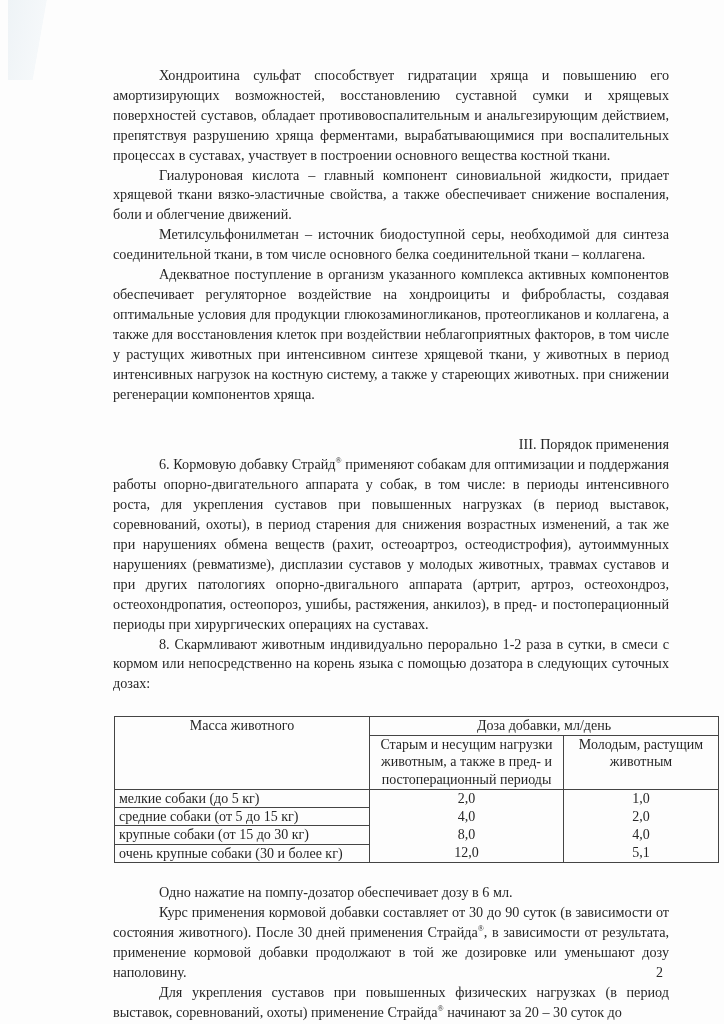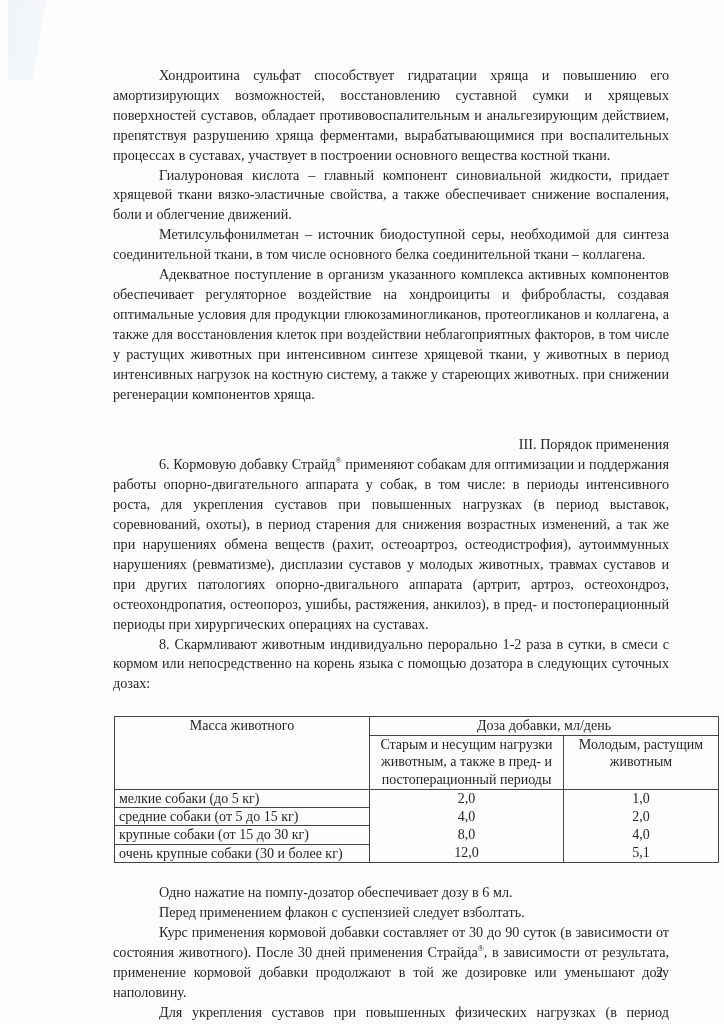--- a/index.html
+++ b/index.html
@@ -79,19 +79,18 @@
     <tr class="last">
       <td class="row-label">очень крупные собаки (30 и более кг)</td>
       <td class="val">12,0</td>
       <td class="val">5,1</td>
     </tr>
   </tbody>
     </table>
 
   <div class="after">
     <p class="indent">Одно нажатие на помпу-дозатор обеспечивает дозу в 6 мл.</p>
-    <p class="indent">Перед применением флакон с суспензией следует взболтать.</p>
     <p class="indent"><span>Курс применения кормовой добавки составляет от 30 до 90 суток (в зависимости от состояния животного). После 30 дней применения Страйда</span><sup>®</sup><span>, в зависимости от результата, применение кормовой добавки продолжают в той же дозировке или уменьшают дозу наполовину.</span></p>
     <p class="indent"><span>Для укрепления суставов при повышенных физических нагрузках (в период выставок, соревнований, охоты) применение Страйда</span><sup>®</sup><span> начинают за 20 – 30 суток до</span></p>
   </div>
 </div>
 
 <div class="page-num">2</div>
 
 </body></html>

